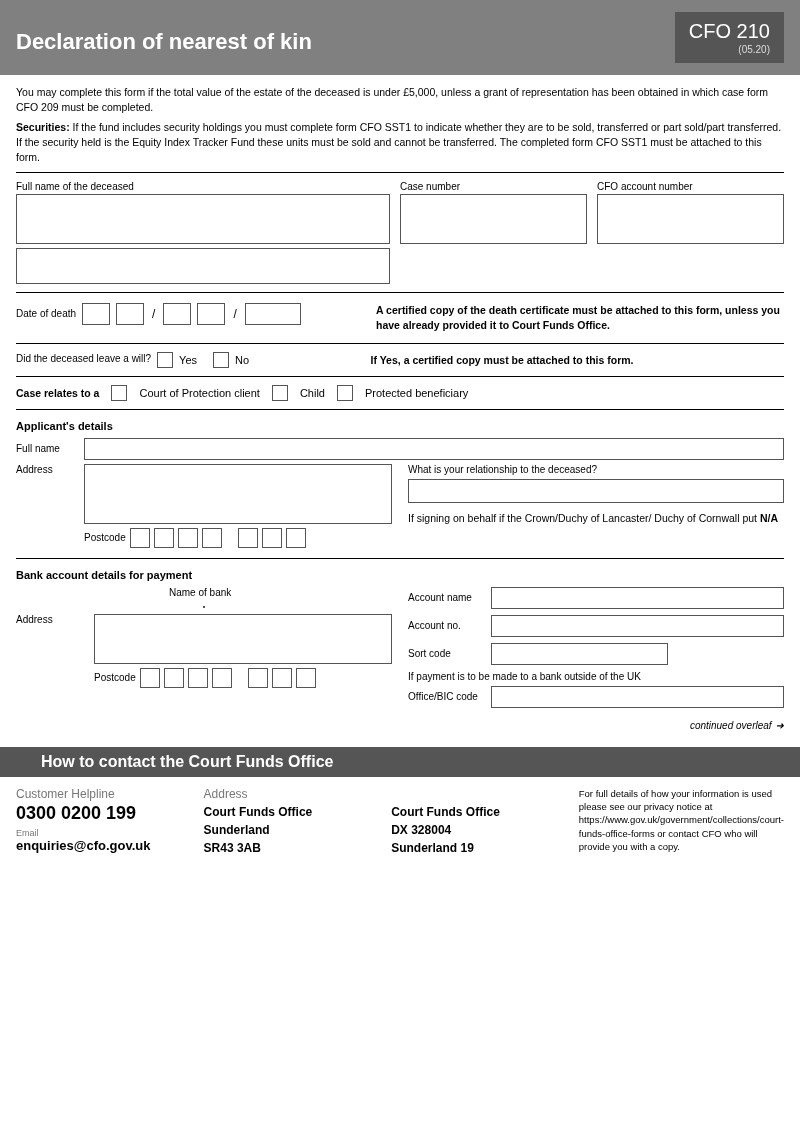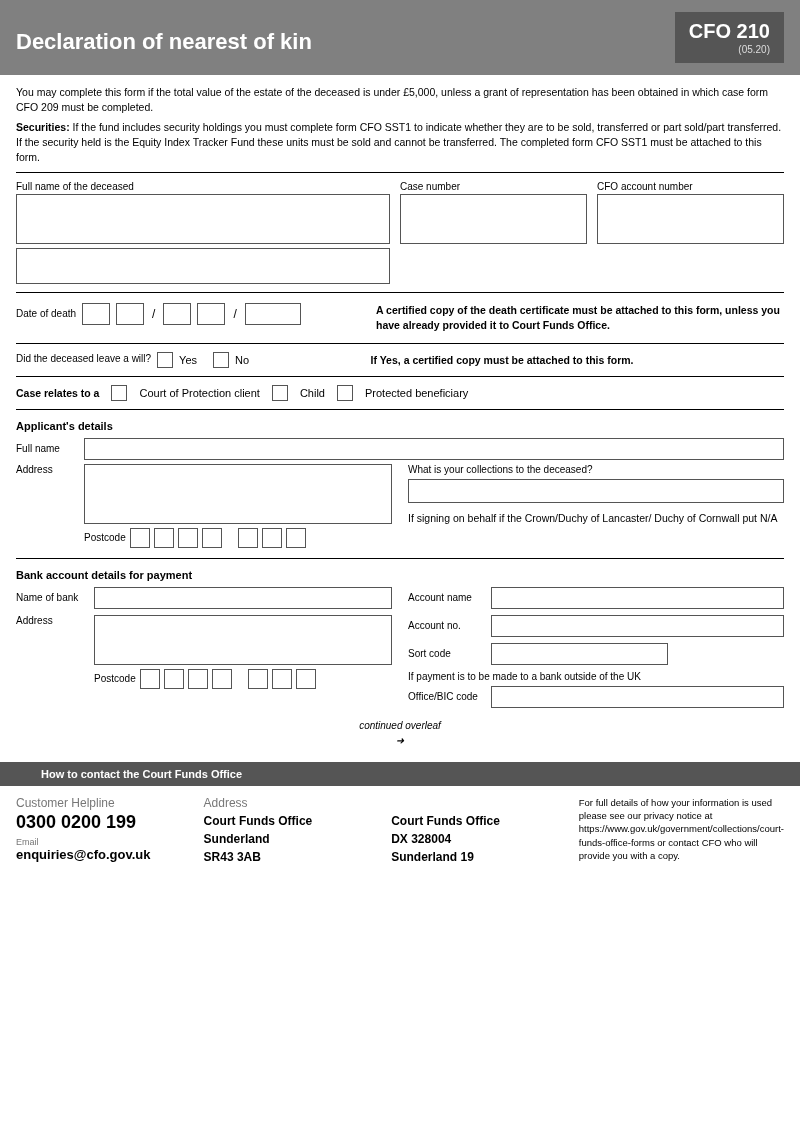--- a/index.html
+++ b/index.html
@@ -226,21 +226,21 @@
       height: 24px;
       width: 100%;
       margin-top: 4px;
       margin-bottom: 8px;
     }
 
     .signing-text {
       font-size: 10.5px;
       line-height: 1.4;
     }
-    .signing-text .bold { font-weight: normal; }
+    .signing-text .bold { font-weight: bold; }
 
     
     .bank-section {
       margin-top: 10px;
     }
     .bank-row {
       display: flex;
       gap: 16px;
       margin-bottom: 6px;
     }
@@ -248,20 +248,21 @@
       flex: 1;
     }
     .bank-right {
       flex: 1;
     }
     .bank-field-row {
       display: flex;
       align-items: center;
       gap: 8px;
       margin-bottom: 6px;
+      flex-direction: column;
     }
     .bank-label {
       width: 70px;
       font-size: 10px;
       flex-shrink: 0;
     }
     .bank-input {
       border: 1px solid #555;
       height: 22px;
       flex: 1;
@@ -294,32 +295,31 @@
 
     .continued {
       text-align: right;
       font-size: 10px;
       font-style: italic;
       margin: 6px 0;
       display: flex;
       align-items: center;
       justify-content: flex-end;
       gap: 4px;
-      flex-direction: column;
     }
 
     
     .footer {
       background: #555;
       color: #fff;
       padding: 6px 16px;
     }
     .footer-title {
       font-weight: bold;
-      font-size: 11px;
+      font-size: 16px;
       padding-left: 25px;
     }
 
     .footer-content {
       background: #fff;
       color: #000;
       padding: 10px 16px;
       display: flex;
       gap: 20px;
     }
@@ -359,21 +359,21 @@
       font-size: 10px;
       margin: 6px 0 4px 0;
     }
   </style>
 </head>
 <body>
 
 <div class="header">
   <div class="header-title">Declaration of nearest of kin</div>
   <div class="header-right-box">
-    <div class="cfo" style="color:#fff;font-size:20px;font-weight:bold;">CFO 210</div>
+    <div class="cfo" style="color:#fff;font-size:20px;font-weight:normal;">CFO 210</div>
     <span class="version" style="color:#ddd;font-size:10px;">(05.20)</span>
   </div>
 </div>
 
 <div class="main-content">
 
   <p class="intro-text">
     <span>You may complete this form if the total value of the estate of the deceased is under £5,000, unless a grant of representation has been obtained in which case form CFO 209 must be completed.</span>
   </p>
   <p class="intro-text">
@@ -463,21 +463,21 @@
               <span class="postcode-box"></span>
               <span style="display:inline-block;width:8px;"></span>
               <span class="postcode-box"></span>
               <span class="postcode-box"></span>
               <span class="postcode-box"></span>
             </div>
           </div>
         </div>
       </div>
       <div class="app-address-right">
-        <div style="margin-bottom:4px;">What is your collections to the deceased?</div>
+        <div style="margin-bottom:4px;">What is your relationship to the deceased?</div>
         <div class="relationship-input"></div>
         <div class="signing-text">
           <span>If signing on behalf if the Crown/Duchy of Lancaster/ Duchy of Cornwall put </span><span class="bold">N/A</span>
         </div>
       </div>
     </div>
   </div>
 
   <hr class="divider">
 

